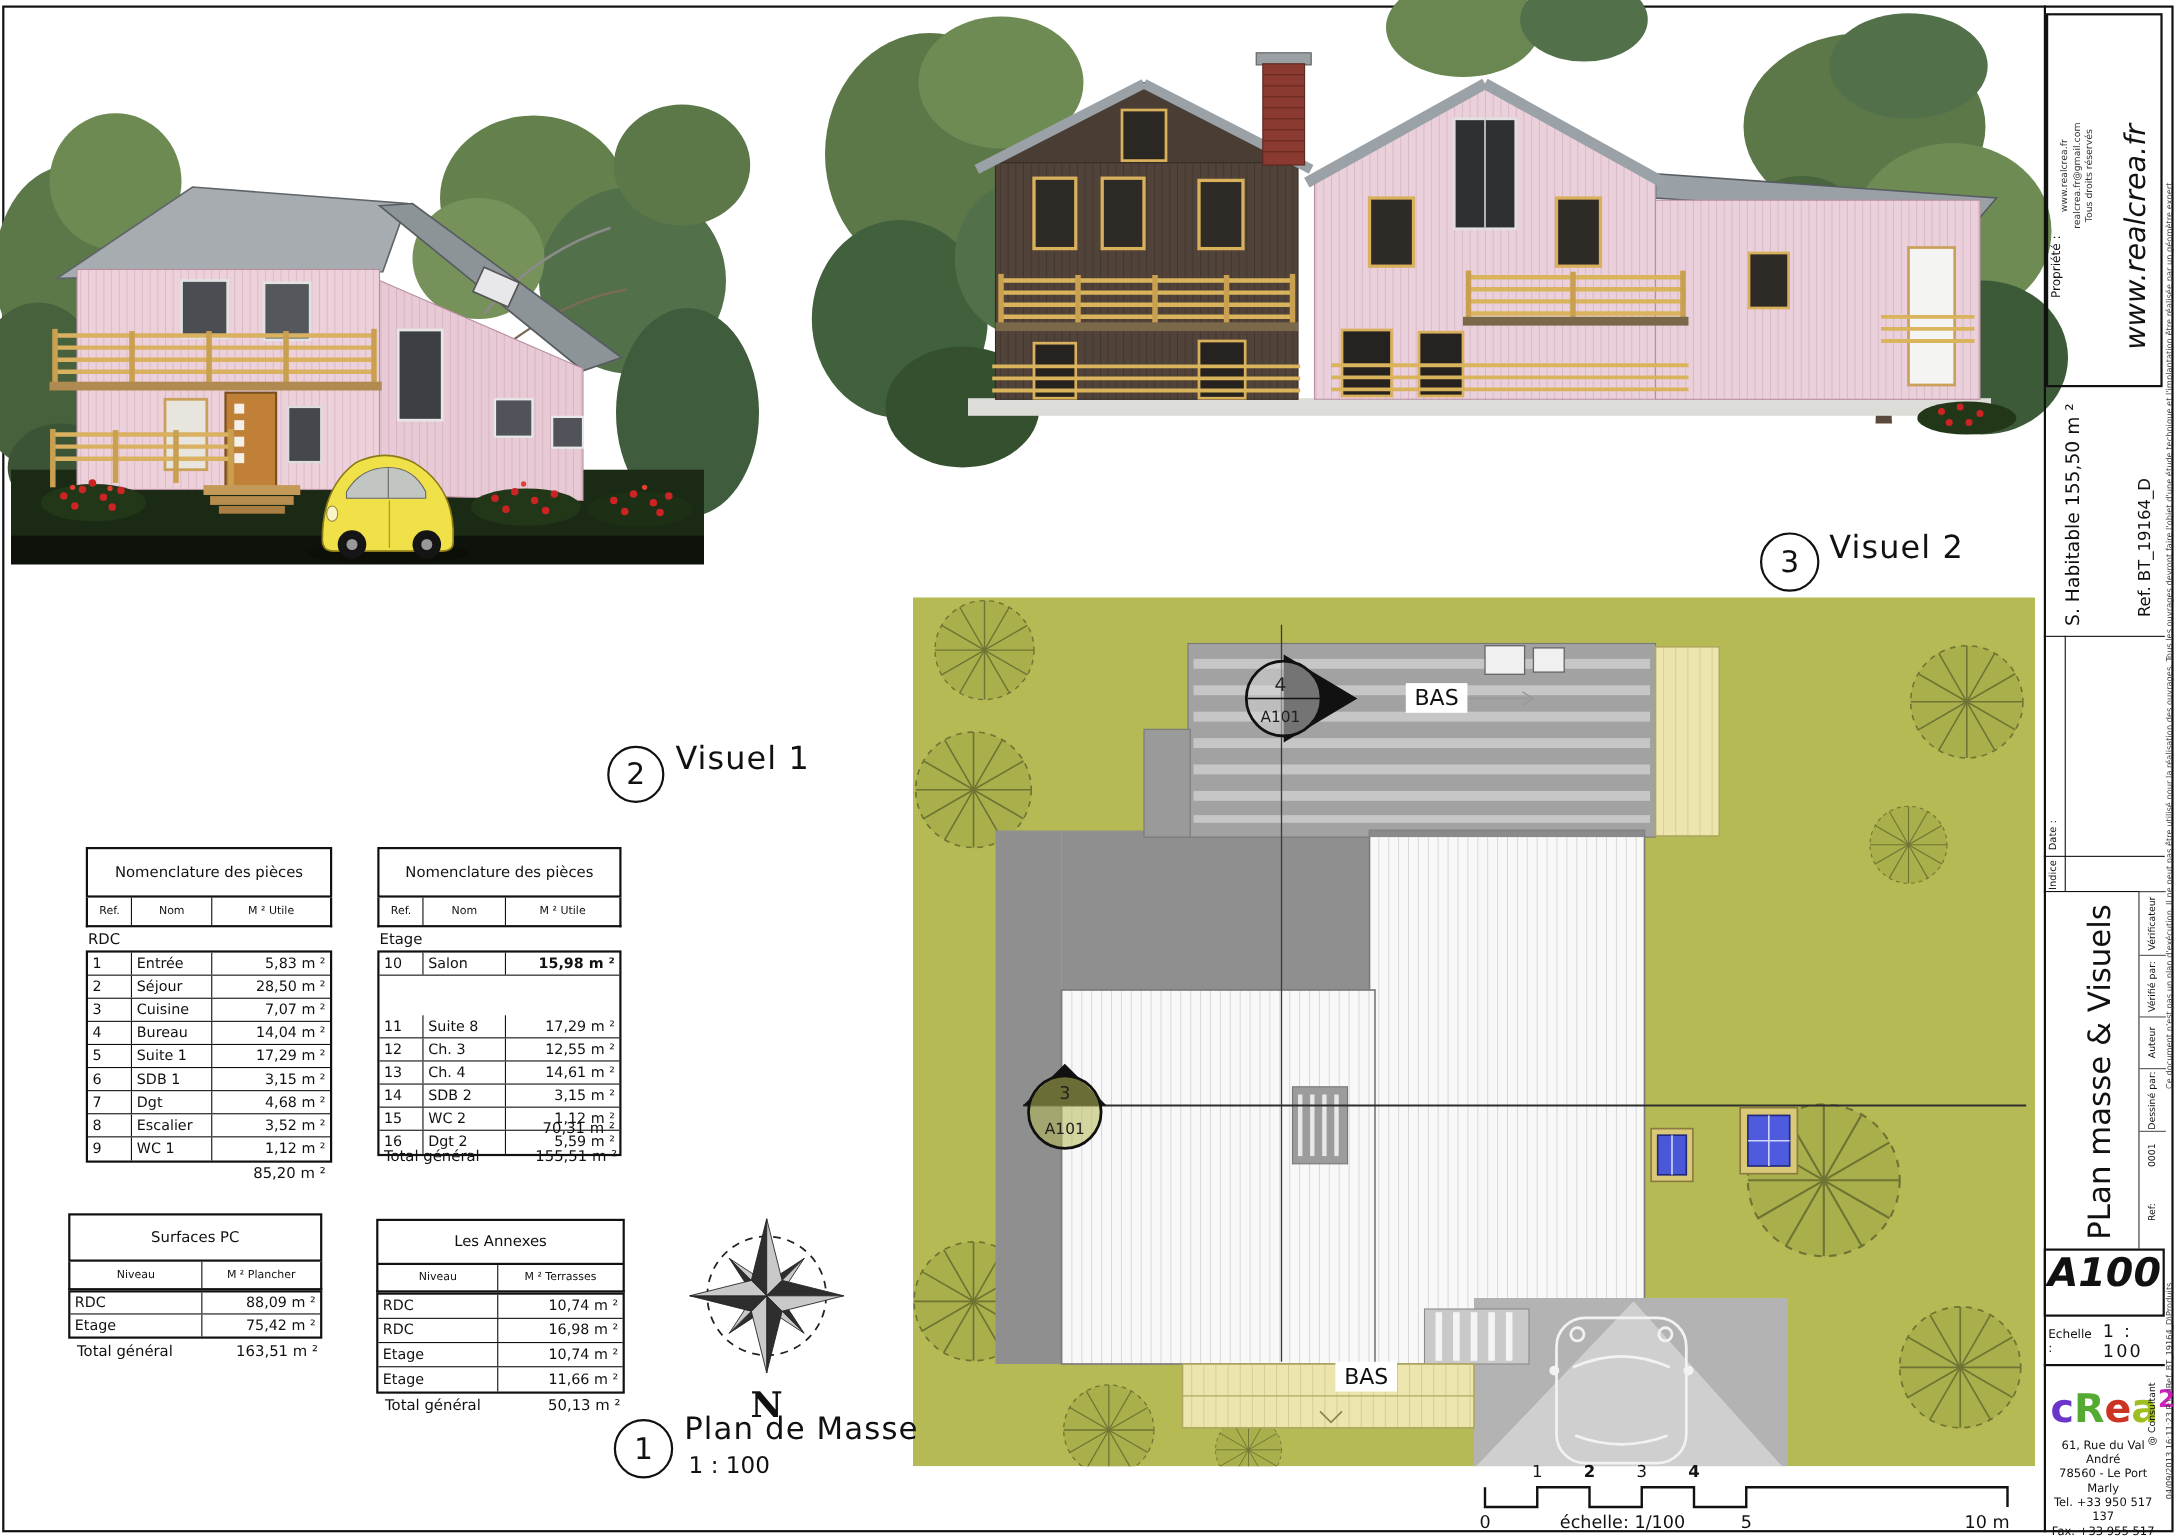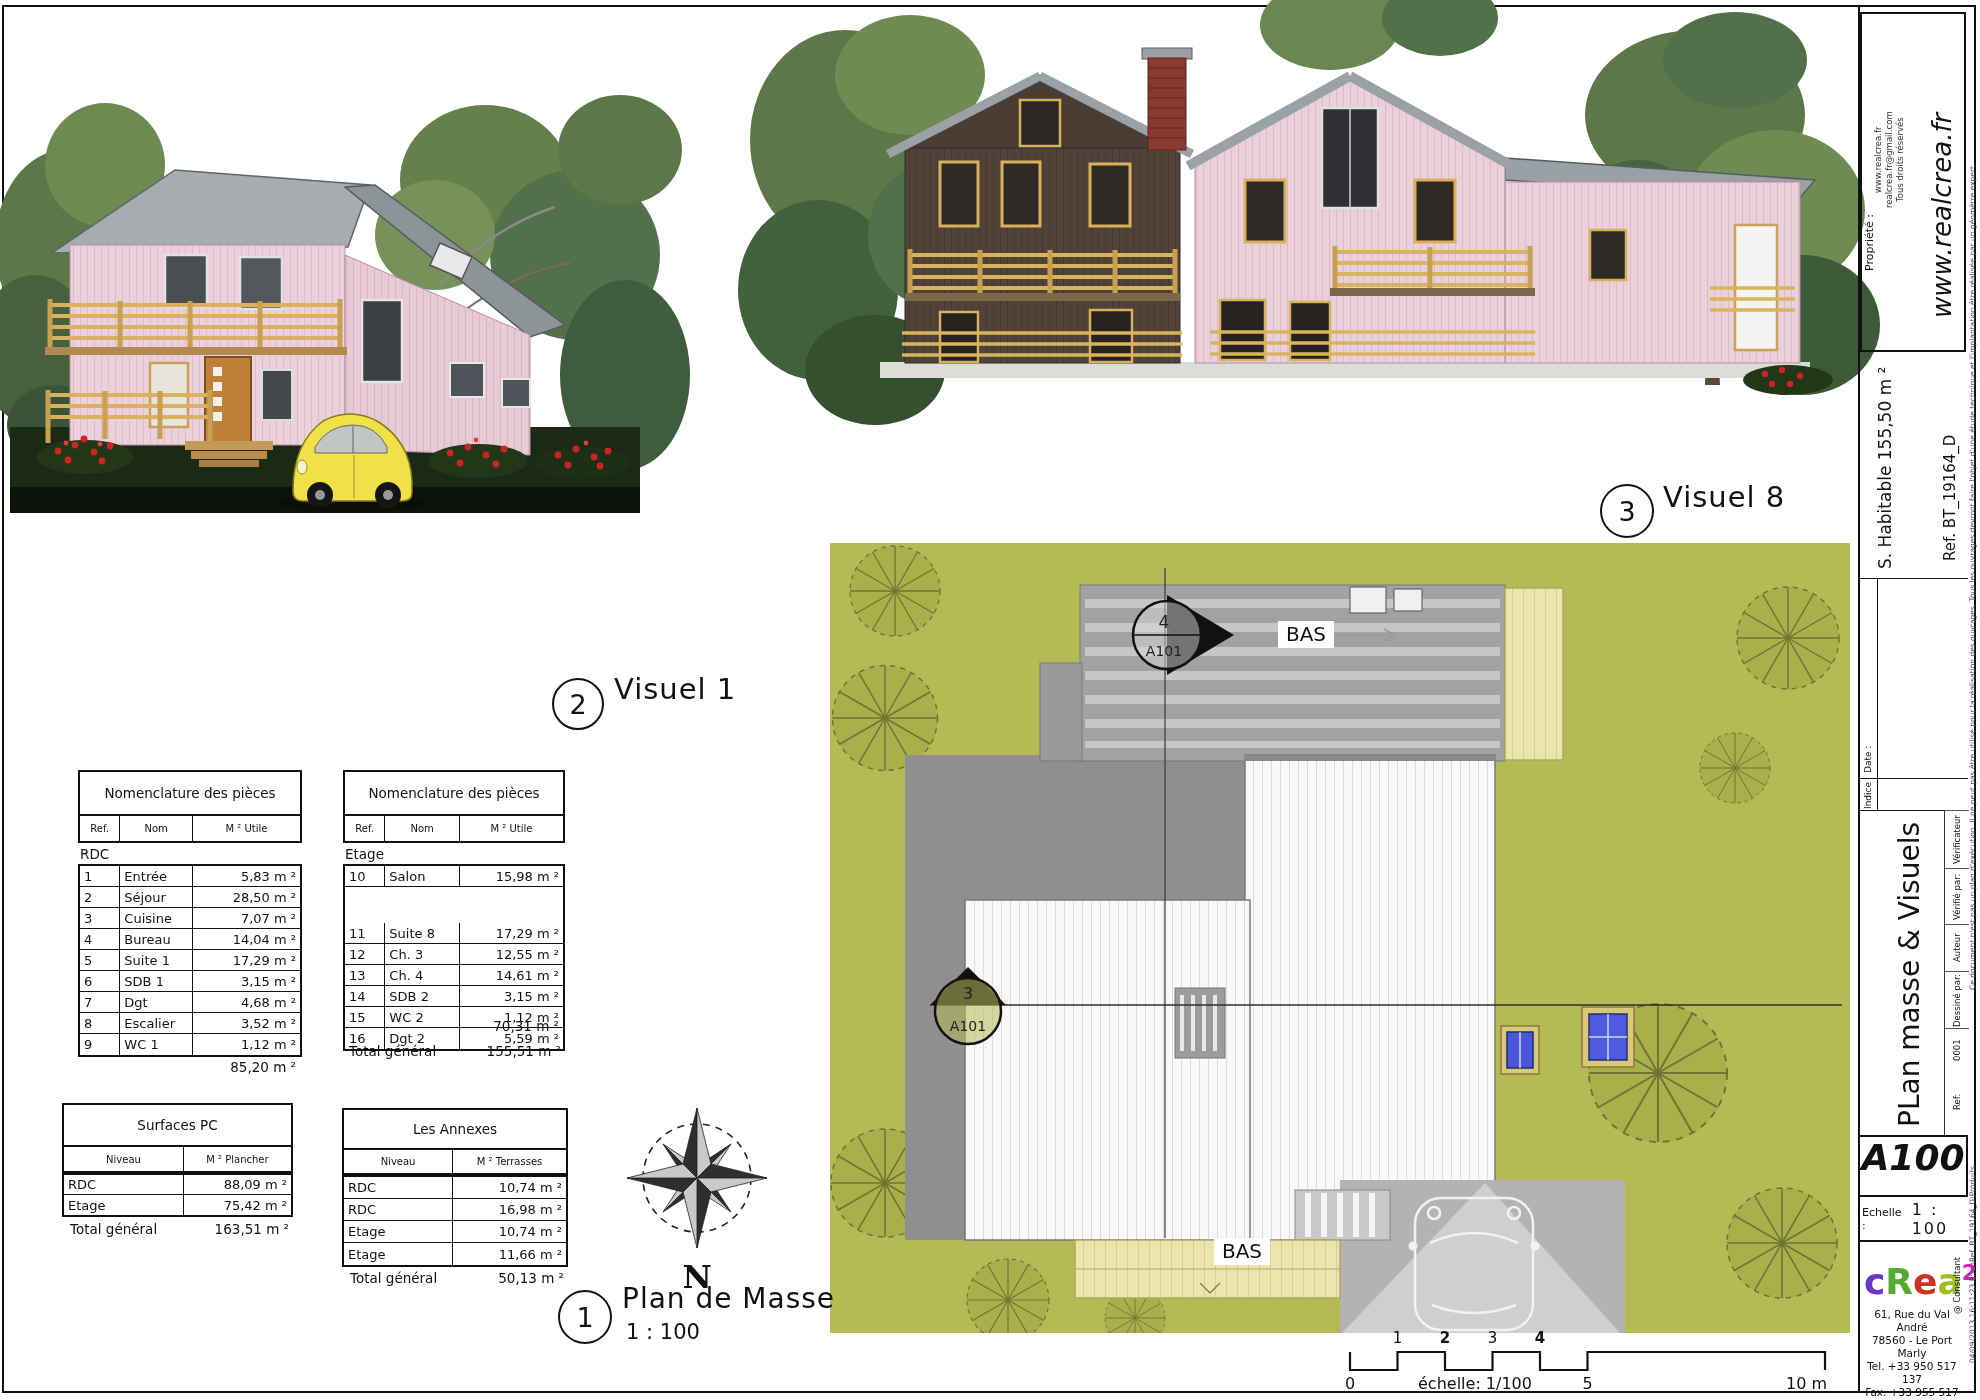--- a/index.html
+++ b/index.html
@@ -474,21 +474,21 @@
     <text x="20" y="67" font-size="16" text-anchor="middle" fill="#111">0</text>
     <text x="145" y="67" font-size="16" text-anchor="middle" fill="#111">échelle: 1/100</text>
     <text x="257.5" y="67" font-size="16" text-anchor="middle" fill="#111">5</text>
     <text x="497" y="67" font-size="16" text-anchor="end" fill="#111">10 m</text>
   </svg>
 
   <div class="abs callout" style="left:552px;top:678px;width:52px;height:52px;">2</div>
   <div class="abs callout-label" style="left:614px;top:672px;">Visuel 1</div>
 
   <div class="abs callout" style="left:1600px;top:484px;width:54px;height:54px;">3</div>
-  <div class="abs callout-label" style="left:1663px;top:480px;">Visuel 8</div>
+  <div class="abs callout-label" style="left:1663px;top:480px;">Visuel 2</div>
 
   <div class="abs callout" style="left:558px;top:1290px;width:54px;height:54px;">1</div>
   <div class="abs callout-label" style="left:622px;top:1282px;font-size:28px;">Plan de Masse</div>
   <div class="abs callout-sub" style="left:626px;top:1320px;">1 : 100</div>
 
   <div class="abs tbl-title" style="left:78px;top:770px;width:224px;height:46px;">Nomenclature des pièces</div>
   <div class="abs tbl-sub" style="left:78px;top:816px;width:224px;height:27px;">
     <div style="width:40px;">Ref.</div>
     <div style="width:74px;">Nom</div>
     <div style="width:110px;">M ² Utile</div>
@@ -547,21 +547,21 @@
   <div class="abs tbl-sub" style="left:343px;top:816px;width:222px;height:27px;">
     <div style="width:40px;">Ref.</div>
     <div style="width:76px;">Nom</div>
     <div style="width:106px;">M ² Utile</div>
   </div>
   <div class="abs tbl-group" style="left:345px;top:846px;">Etage</div>
   <div class="abs tbl-rows" style="left:343px;top:864px;width:222px;">
     <div class="trow" style="height:21px;">
         <div style="width:40px;">10</div>
         <div style="width:76px;">Salon</div>
-        <div class="cell-r" style="width:106px;">15,98 m ²</div>
+        <div class="cell-r" style="width:106px;font-weight:bold;">15,98 m ²</div>
       </div>
     <div class="trow" style="height:21px;margin-top:36px;">
         <div style="width:40px;">11</div>
         <div style="width:76px;">Suite 8</div>
         <div class="cell-r" style="width:106px;">17,29 m ²</div>
       </div>
     <div class="trow" style="height:21px;">
         <div style="width:40px;">12</div>
         <div style="width:76px;">Ch. 3</div>
         <div class="cell-r" style="width:106px;">12,55 m ²</div>

